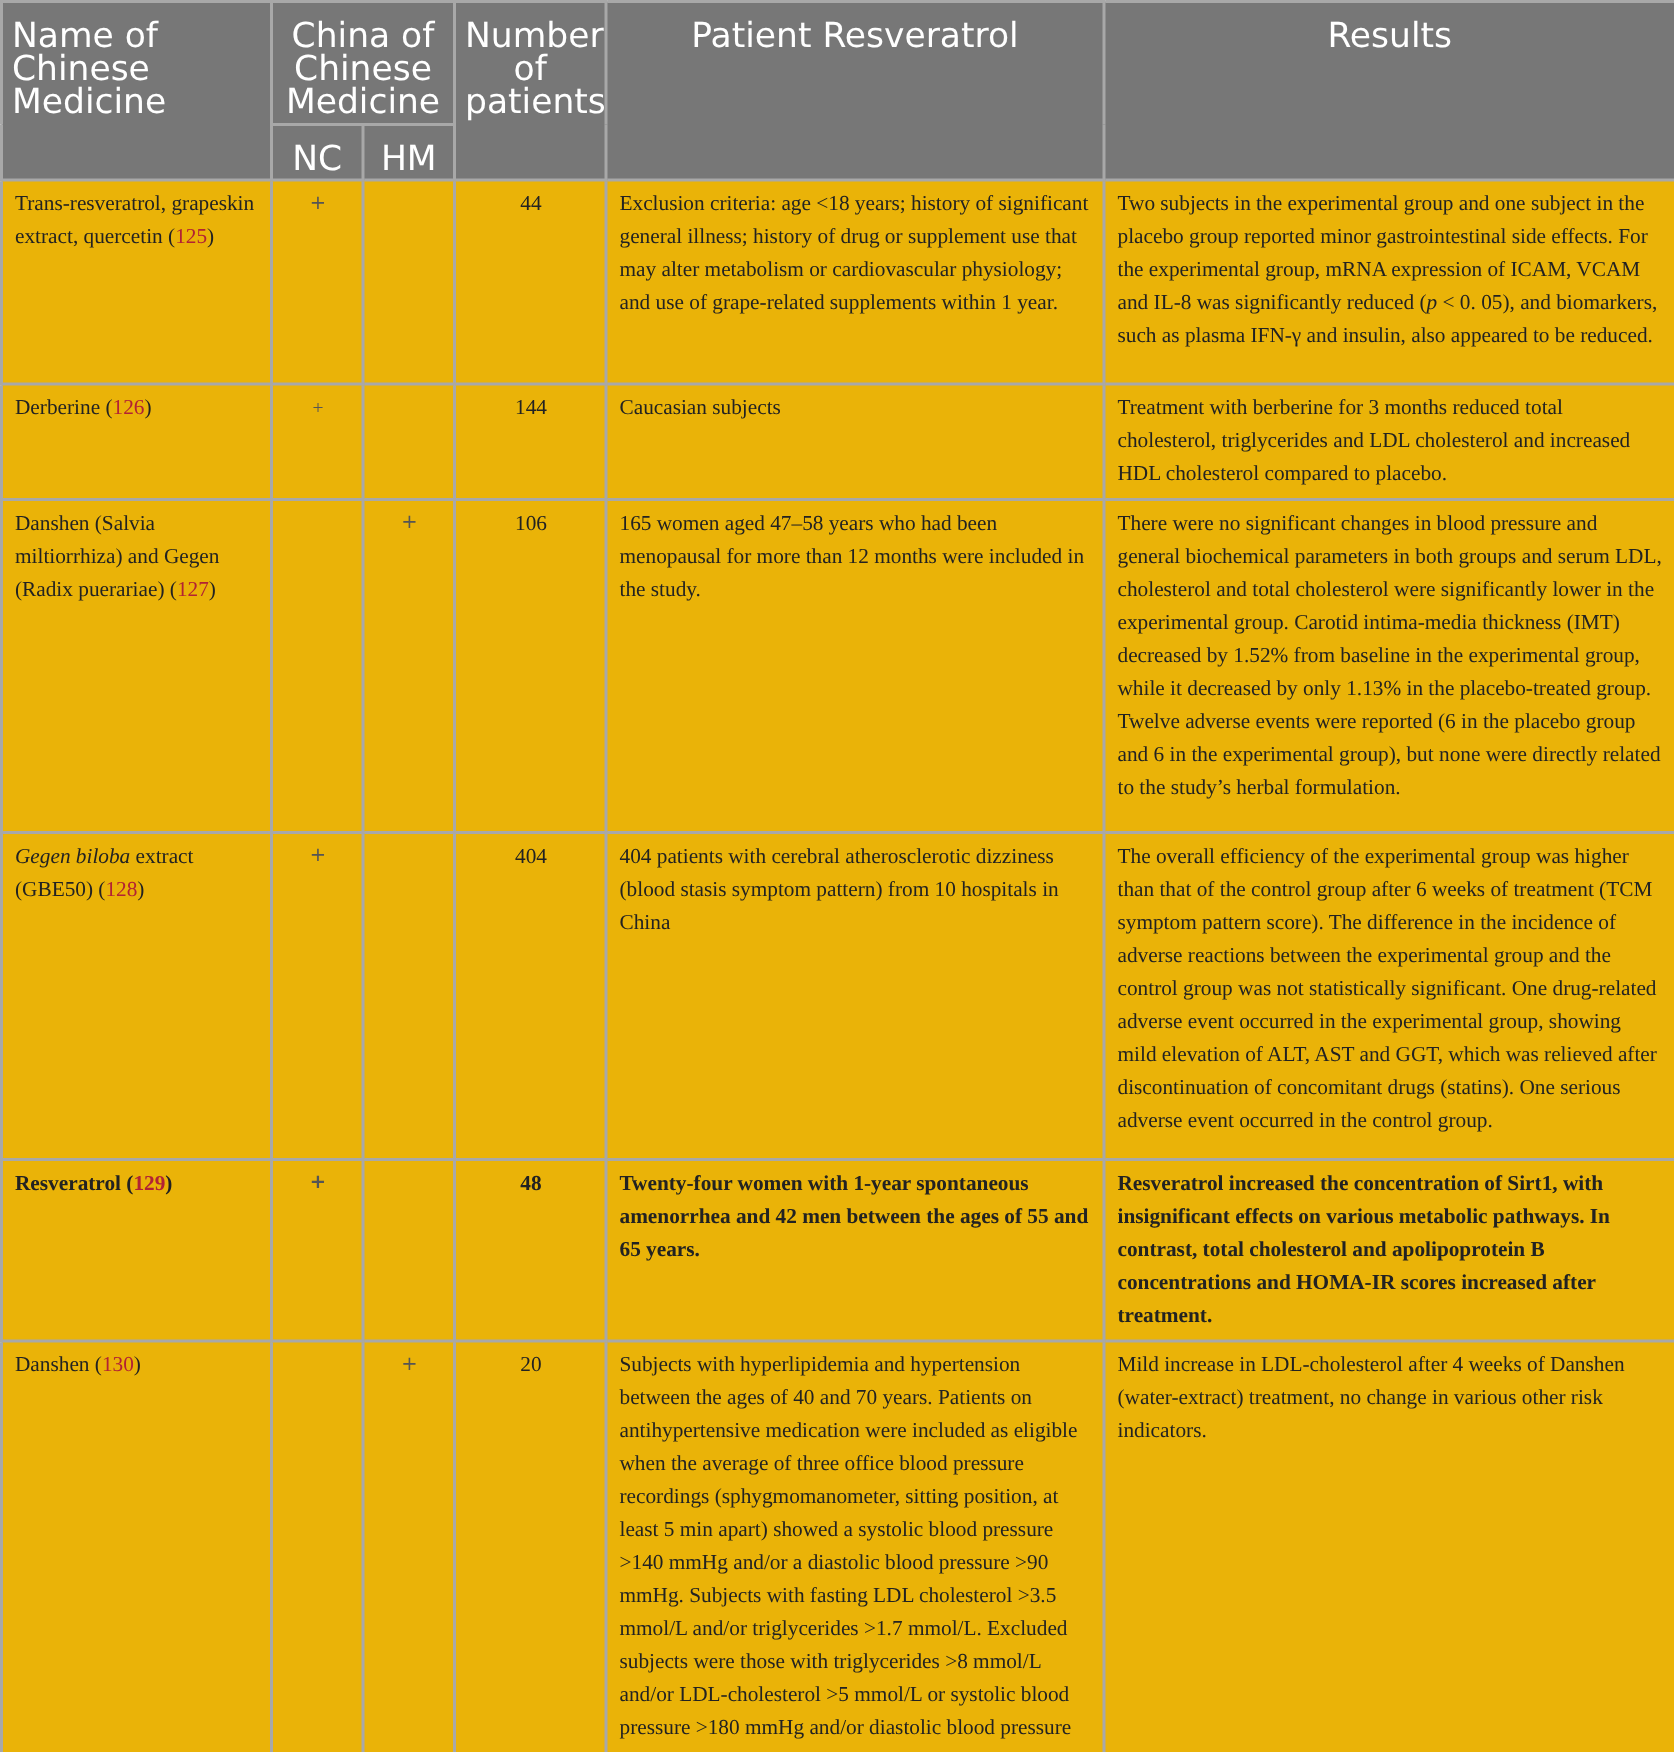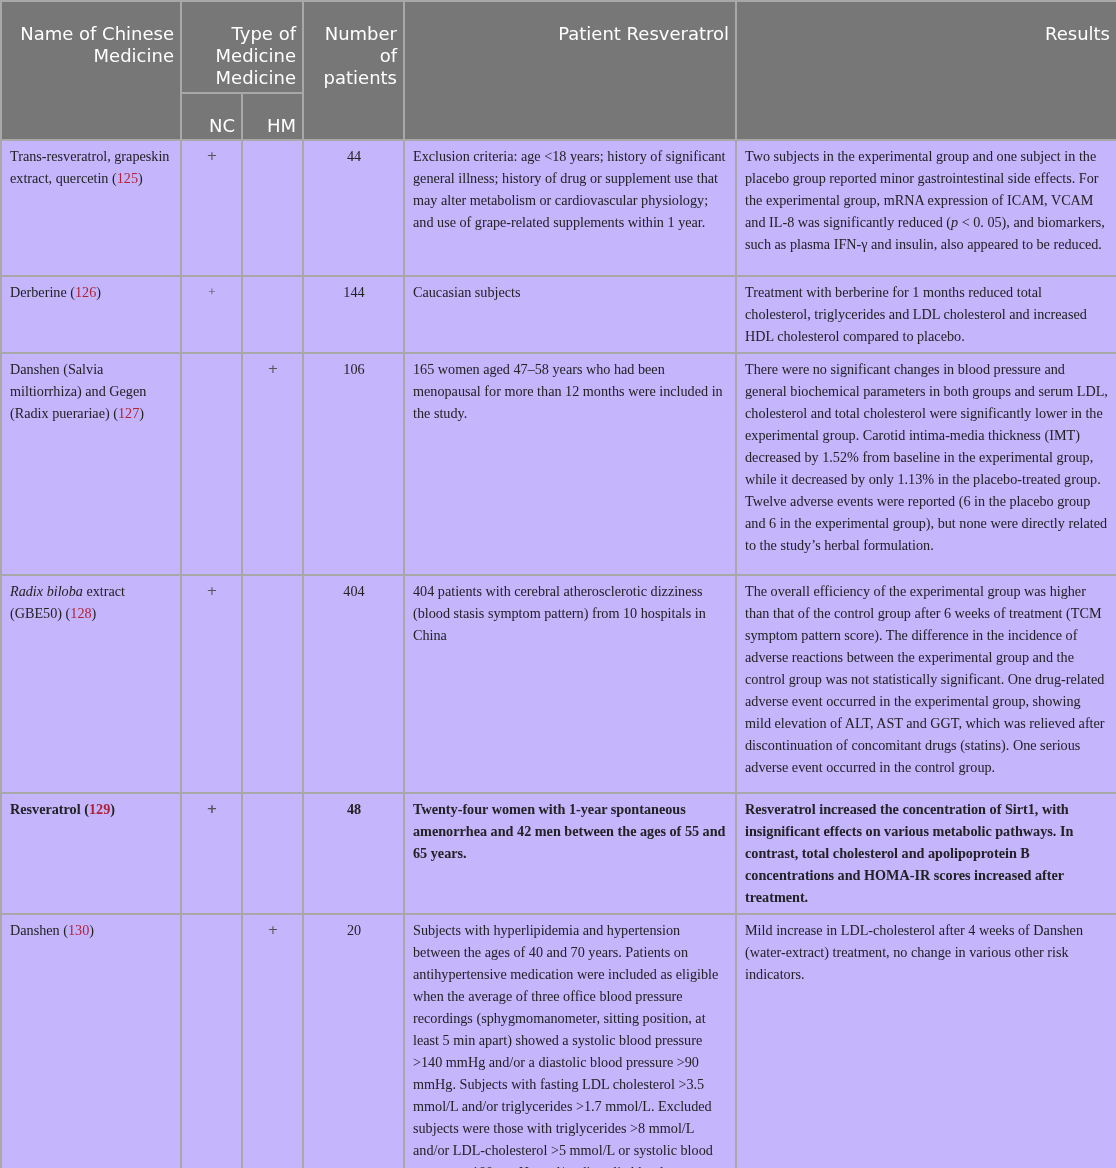--- a/index.html
+++ b/index.html
@@ -15,31 +15,30 @@
   }
   table.t th, table.t td {
     border: 2px solid #a8a8a8;
     vertical-align: top;
   }
   table.t th {
     background: #777777;
     color: #ffffff;
     font-family: "DejaVu Sans", "Liberation Sans", sans-serif;
     font-weight: normal;
-    font-size: 18px;
+    font-size: 23px;
     line-height: 22px;
-    padding: 21px 6px 0 6px;
-    text-align: right;
+    padding: 11px 6px 0 6px;
   }
   th.h-name { text-align: left; padding-left: 7px; }
   th.h-type { text-align: center; height: 69px; }
   th.h-sub { text-align: center; padding-top: 5px; height: 24px; }
   th.h-num { text-align: center; }
   th.h-info, th.h-res { text-align: center; }
-  table.t td { padding: 4px 7px 5px 8px; background: #c4b5fd; }
+  table.t td { padding: 4px 7px 5px 8px; background: #eab308; }
   td.c { text-align: center; padding-left: 2px; padding-right: 2px; }
   td.plus { color: #555; font-family: "DejaVu Sans", sans-serif; font-size: 13px; }
   .ref { color: #b22234; }
   .it { font-style: italic; }
   .r1 td { height: 125px; }
   .r2 td { height: 55px; font-family: Liberation Serif, serif; }
   .r3 td { height: 211px; }
   .r4 td { height: 207px; }
   .r5 td { height: 101px; font-weight: bold; }
   .r6 td { height: 295px; }
@@ -53,21 +52,21 @@
     <col style="width:180px">
     <col style="width:61px">
     <col style="width:61px">
     <col style="width:101px">
     <col style="width:332px">
     <col style="width:381px">
   </colgroup>
   <thead>
     <tr>
       <th class="h-name" rowspan="2">Name of Chinese Medicine</th>
-      <th class="h-type" colspan="2">Type of Medicine Medicine</th>
+      <th class="h-type" colspan="2">China of Chinese Medicine</th>
       <th class="h-num" rowspan="2">Number of patients</th>
       <th class="h-info" rowspan="2">Patient Resveratrol</th>
       <th class="h-res" rowspan="2">Results</th>
     </tr>
     <tr>
       <th class="h-sub">NC</th>
       <th class="h-sub">HM</th>
     </tr>
   </thead>
   <tbody>
@@ -80,34 +79,34 @@
       <td class="pinfo">Exclusion criteria: age &lt;18 years; history of significant general illness; history of drug or supplement use that may alter metabolism or cardiovascular physiology; and use of grape-related supplements within 1 year.</td>
       <td>Two subjects in the experimental group and one subject in the placebo group reported minor gastrointestinal side effects. For the experimental group, mRNA expression of ICAM, VCAM and IL-8 was significantly reduced (<i>p</i> &lt; 0. 05), and biomarkers, such as plasma IFN-γ and insulin, also appeared to be reduced.</td>
     </tr>
 
     <tr class="r2">
       <td><span>Derberine</span> (<a class="ref">126</a>)</td>
       <td class="c plus">+</td>
       <td class="c plus"></td>
       <td class="c">144</td>
       <td class="pinfo">Caucasian subjects</td>
-      <td>Treatment with berberine for 1 months reduced total cholesterol, triglycerides and LDL cholesterol and increased HDL cholesterol compared to placebo.</td>
+      <td>Treatment with berberine for 3 months reduced total cholesterol, triglycerides and LDL cholesterol and increased HDL cholesterol compared to placebo.</td>
     </tr>
 
     <tr class="r3">
       <td><span>Danshen (Salvia miltiorrhiza) and Gegen (Radix puerariae)</span> (<a class="ref">127</a>)</td>
       <td class="c plus"></td>
       <td class="c plus">+</td>
       <td class="c">106</td>
       <td class="pinfo">165 women aged 47–58 years who had been menopausal for more than 12 months were included in the study.</td>
       <td>There were no significant changes in blood pressure and general biochemical parameters in both groups and serum LDL, cholesterol and total cholesterol were significantly lower in the experimental group. Carotid intima-media thickness (IMT) decreased by 1.52% from baseline in the experimental group, while it decreased by only 1.13% in the placebo-treated group. Twelve adverse events were reported (6 in the placebo group and 6 in the experimental group), but none were directly related to the study’s herbal formulation.</td>
     </tr>
 
     <tr class="r4">
-      <td><span class="it">Radix biloba</span> <span>extract (GBE50)</span> (<a class="ref">128</a>)</td>
+      <td><span class="it">Gegen biloba</span> <span>extract (GBE50)</span> (<a class="ref">128</a>)</td>
       <td class="c plus">+</td>
       <td class="c plus"></td>
       <td class="c">404</td>
       <td class="pinfo">404 patients with cerebral atherosclerotic dizziness (blood stasis symptom pattern) from 10 hospitals in China</td>
       <td>The overall efficiency of the experimental group was higher than that of the control group after 6 weeks of treatment (TCM symptom pattern score). The difference in the incidence of adverse reactions between the experimental group and the control group was not statistically significant. One drug-related adverse event occurred in the experimental group, showing mild elevation of ALT, AST and GGT, which was relieved after discontinuation of concomitant drugs (statins). One serious adverse event occurred in the control group.</td>
     </tr>
 
     <tr class="r5">
       <td><span>Resveratrol</span> (<a class="ref">129</a>)</td>
       <td class="c plus">+</td>

